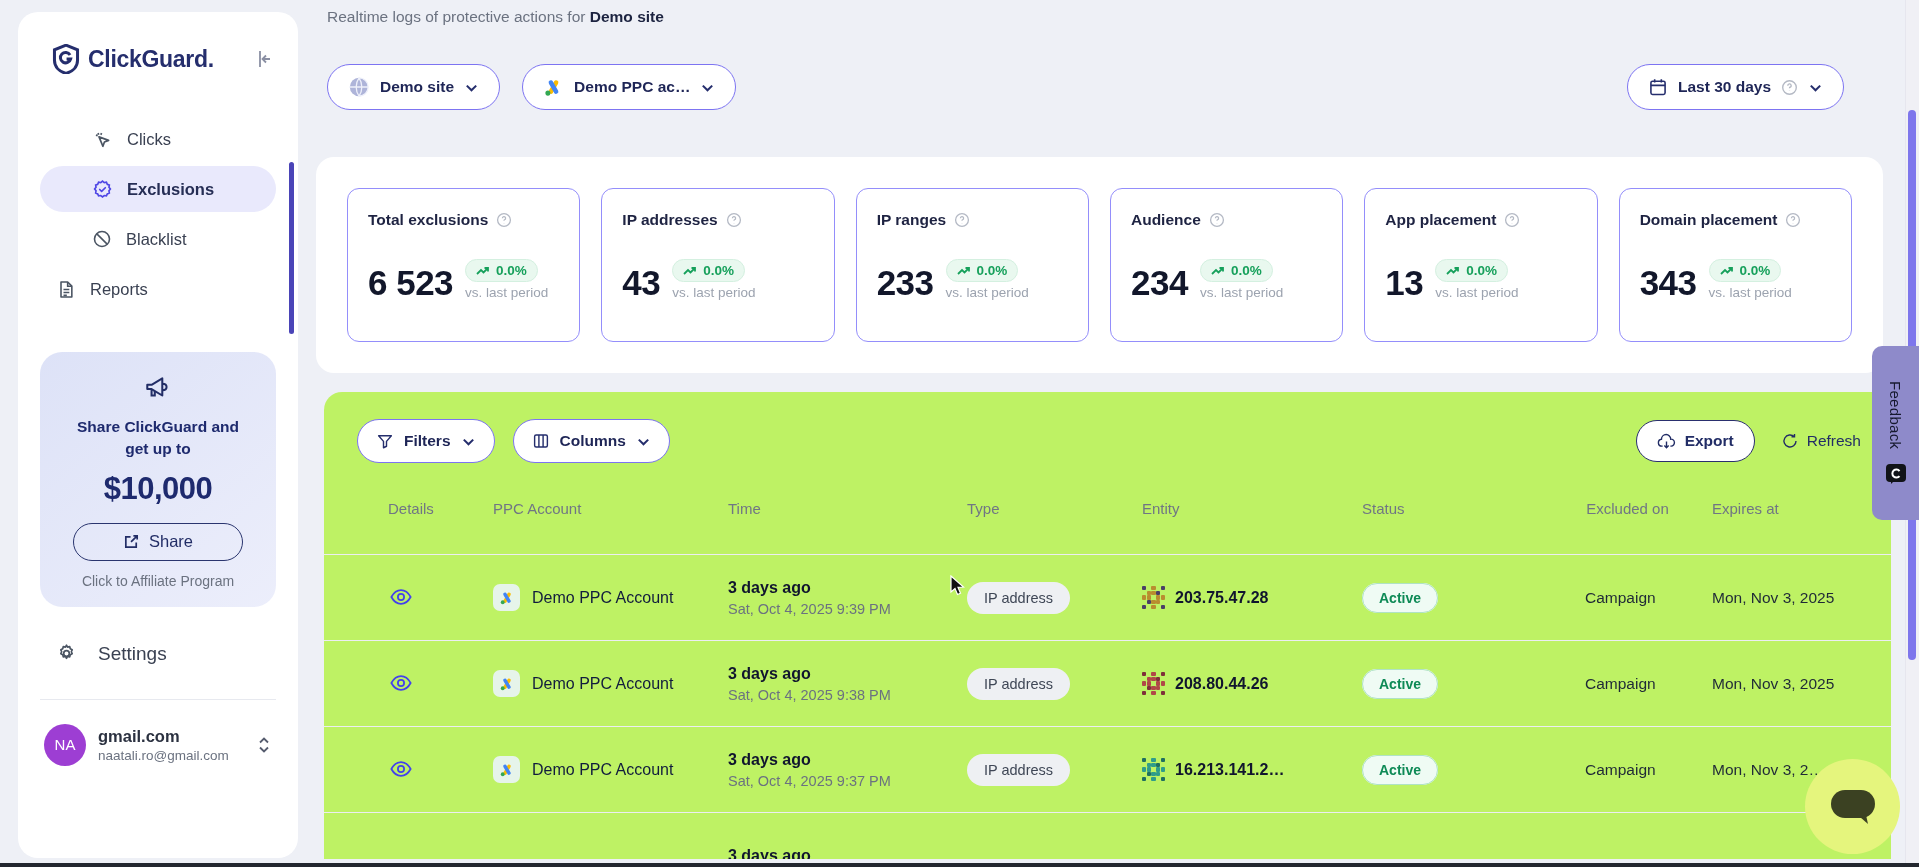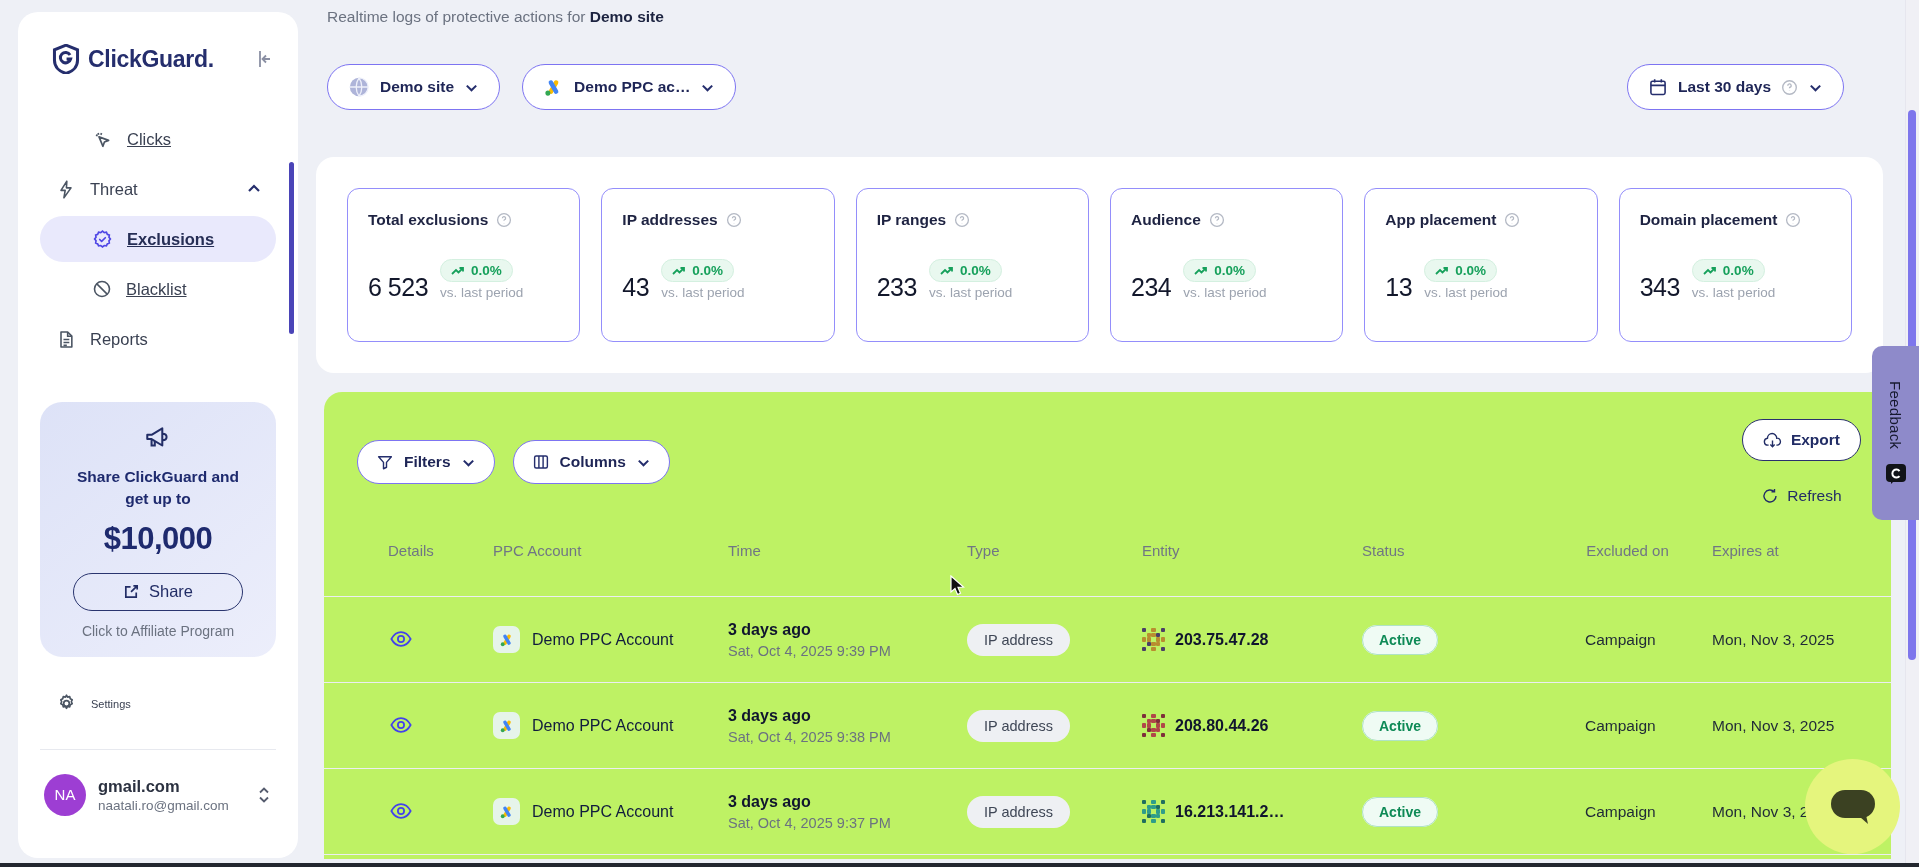--- a/index.html
+++ b/index.html
@@ -11,35 +11,35 @@
   .sidebar { position:absolute; left:18px; top:12px; width:280px; height:846px;
     background:#fff; border-radius:20px; padding:28px 22px; }
   .logo-row { display:flex; align-items:center; justify-content:space-between; padding:4px 2px 0 12px; }
   .logo { display:flex; align-items:center; gap:8px; }
   .logo-text { font-size:23px; font-weight:bold; color:#252e6d; letter-spacing:-0.3px; }
   .collapse-btn { color:#8a8fa3; cursor:pointer; }
   .nav { margin-top:42px; position:relative; }
   .nav-item { display:flex; align-items:center; gap:14px; height:46px; border-radius:23px;
     font-size:16.5px; color:#3a4152; cursor:pointer; padding:0 14px; margin-bottom:4px; }
   .nav-item.parent { padding-left:16px; }
-  .nav-item.child { padding-left:52px;text-decoration:underline; }
+  .nav-item.child { padding-left:52px; }
   .nav-item.active { background:#e9e9fc; color:#262e55; font-weight:bold; }
   .nav-item .spacer { flex:1; }
   .nav-scrollbar { position:absolute; right:-18px; top:46px; width:5px; height:172px; background:#4a44b7; border-radius:3px; }
 
   .promo { margin-top:40px; background:linear-gradient(140deg,#dde2f7,#eceefb); border-radius:22px;
     padding:22px 15px 18px; text-align:center; color:#1e2a6e; }
   .promo-line { font-size:15.5px; font-weight:bold; margin-top:10px; line-height:1.45; padding:0 14px; }
   .promo-amount { font-size:31px; font-weight:bold; margin-top:10px; letter-spacing:-0.5px; }
   .share-btn { margin:16px auto 0; width:170px; height:38px; border:1.5px solid #2a356f; border-radius:19px;
     background:transparent; display:flex; align-items:center; justify-content:center; gap:9px;
     font-size:16.5px; color:#222d66; cursor:pointer; font-family:inherit; }
   .promo-foot { margin-top:12px; font-size:14px; color:#6b7280; cursor:pointer; }
 
-  .settings-item { display:flex; align-items:center; gap:14px; height:46px; font-size:11px;
+  .settings-item { display:flex; align-items:center; gap:21px; height:46px; font-size:19px;
     color:#3a4152; padding:0 14px 0 16px; margin-top:24px; cursor:pointer;text-align:right; }
   .sidebar-divider { height:1px; background:#e7e9ef; margin:22px 0 0; }
   .user-row { display:flex; align-items:center; gap:12px; margin-top:24px; padding:0 4px; cursor:pointer; }
   .avatar { width:42px; height:42px; border-radius:50%; background:#9d3ed3; color:#fff;
     display:flex; align-items:center; justify-content:center; font-size:15px; }
   .user-name { font-size:16.5px; font-weight:bold; color:#2b3140; }
   .user-email { font-size:13.5px; color:#6b7280; margin-top:2px; }
   .user-switch { margin-left:auto; color:#555c6e; }
 
   
@@ -50,34 +50,34 @@
     display:flex; align-items:center; gap:10px; padding:0 20px; font-size:15.5px; color:#1e2556;
     font-weight:bold; cursor:pointer; }
   .daterange { position:absolute; left:1627px; top:64px; }
 
   
   .stats-panel { position:absolute; left:316px; top:157px; width:1567px; height:216px;
     background:#fff; border-radius:18px; padding:31px; display:flex; gap:21px; }
   .stat-card { flex:1; border:1px solid #948efb; border-radius:12px; padding:22px 20px 18px; }
   .stat-label-row { display:flex; align-items:center; gap:8px; font-size:15.5px; color:#1e2342; font-weight:bold; }
   .stat-bottom { display:flex; align-items:flex-end; gap:12px; margin-top:30px; }
-  .stat-value { font-size:25px; font-weight:normal; color:#12172b; letter-spacing:-0.5px; line-height:1; }
+  .stat-value { font-size:35px; font-weight:bold; color:#12172b; letter-spacing:-0.5px; line-height:1; }
   .stat-change-wrap { display:flex; flex-direction:column; gap:3px; }
   .badge-green { display:inline-flex; align-items:center; gap:6px; background:#e9f8ef; border:1px solid #d4f0e0;
     color:#16a05b; border-radius:13px; padding:3px 10px; font-size:13.5px; font-weight:bold; width:fit-content; }
   .stat-note { font-size:13.5px; color:#9ca3af; }
   .help-icon { color:#b4b9c4; }
 
   
   .table-panel { position:absolute; left:316px; top:392px; width:1567px; height:467px;
     background:#bef264; border-radius:18px 18px 0 0; overflow:hidden;margin-left:8px; }
   .table-toolbar { display:flex; align-items:center; padding:27px 30px 0 33px; }
   .toolbar-left { display:flex; gap:18px; }
   .pill.small { height:44px; padding:0 18px; }
-  .toolbar-right { margin-left:auto; display:flex; align-items:center; gap:26px;flex-direction:column; }
+  .toolbar-right { margin-left:auto; display:flex; align-items:center; gap:26px; }
   .export-btn { height:42px; border:1.5px solid #2a2f6e; border-radius:21px; background:#fff;
     display:flex; align-items:center; gap:9px; padding:0 20px; font-size:15.5px; color:#222d66;
     font-weight:bold; cursor:pointer; font-family:inherit; }
   .refresh-btn { display:flex; align-items:flex-start; gap:8px; font-size:15.5px; color:#222d66;
     background:none; border:none; cursor:pointer; font-family:inherit; }
 
   .grid-row { display:grid; grid-template-columns:105px 235px 239px 175px 220px 223px 127px 149px;
     align-items:center; padding-left:64px; padding-right:30px; }
   .thead { height:92px; border-bottom:1px solid #eceef2; color:#707684; font-size:15px; }
   .th-excluded { width:85px; justify-self:start; text-align:center; line-height:1.4; }
@@ -132,34 +132,20 @@
   <nav class="nav">
     <div class="nav-item child">
       <span>
         <svg width="21" height="21" viewBox="0 0 24 24" fill="none" stroke="#4b5563" stroke-width="1.9">
           <path d="M8 9 L19 13 L14.2 14.8 L12.5 19.8 Z" stroke-linejoin="round"></path>
           <path d="M7 4.5 L7.6 6.5 M4.5 7 L6.5 7.6 M11 4.8 L10 6.6"></path>
         </svg>
       </span>
       <span>Clicks</span>
     </div>
-    <div class="nav-item parent">
-      <span>
-        <svg width="20" height="21" viewBox="0 0 24 24" fill="none" stroke="#4b5563" stroke-width="1.9">
-          <path d="M13 2 L6 13 H11 L9.5 22 L18 10 H12.5 Z" stroke-linejoin="round"></path>
-        </svg>
-      </span>
-      <span>Threat</span>
-      <span class="spacer"></span>
-      <span>
-        <svg width="16" height="16" viewBox="0 0 16 16" fill="none" stroke="#252e6d" stroke-width="2.2">
-          <path d="M3 10 L8 5 L13 10"></path>
-        </svg>
-      </span>
-    </div>
     <div class="nav-item child active">
       <span>
         <svg width="21" height="21" viewBox="0 0 24 24" fill="none" stroke="#4f46e5" stroke-width="1.9">
           <path d="M12 2.5 l2 1.6 2.5-.4 1 2.3 2.3 1 -.4 2.5 1.6 2 -1.6 2 .4 2.5 -2.3 1 -1 2.3 -2.5-.4 -2 1.6 -2-1.6 -2.5.4 -1-2.3 -2.3-1 .4-2.5 -1.6-2 1.6-2 -.4-2.5 2.3-1 1-2.3 2.5.4 Z"></path>
           <path d="M8.8 12 L11 14.2 L15.2 10" stroke-linecap="round" stroke-linejoin="round"></path>
         </svg>
       </span>
       <span>Exclusions</span>
     </div>
     <div class="nav-item child">

